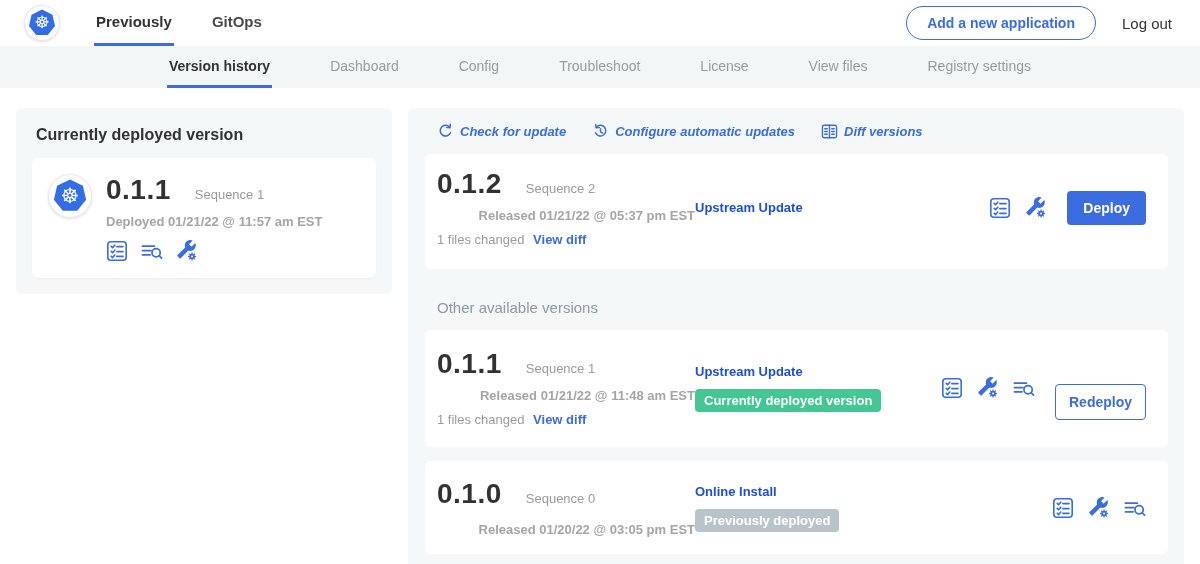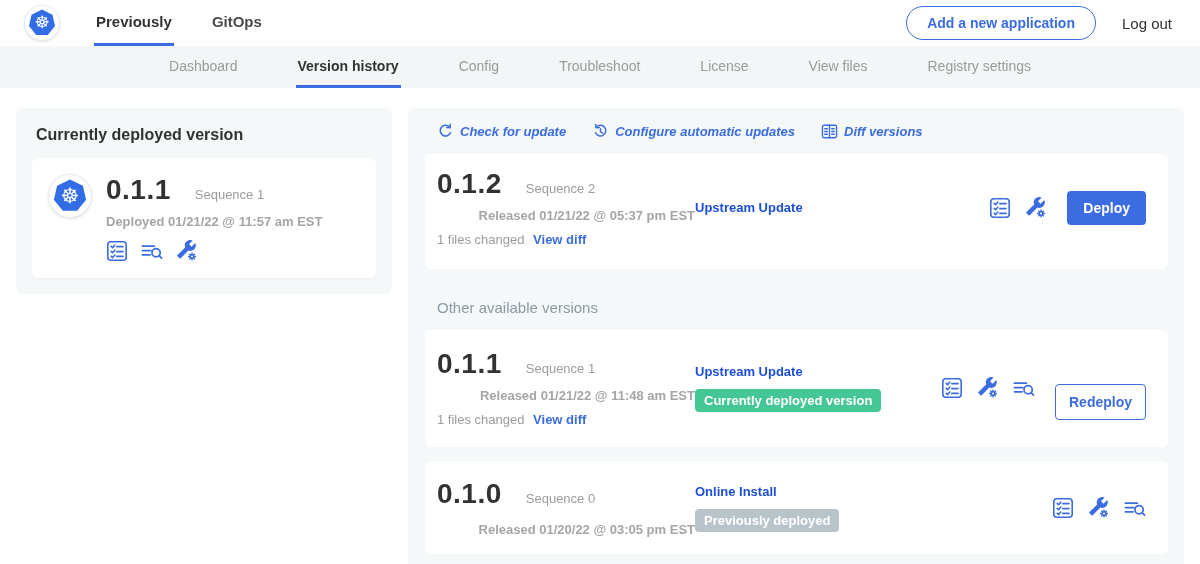--- a/index.html
+++ b/index.html
@@ -140,22 +140,22 @@
   <div class="top-tabs">
     <div class="top-tab active">Previously</div>
     <div class="top-tab">GitOps</div>
   </div>
   <div class="header-spacer"></div>
   <button class="pill-btn">Add a new application</button>
   <span class="logout">Log out</span>
 </div>
 
 <div class="subnav">
+  <div class="subnav-item active">Version history</div>
   <div class="subnav-item">Dashboard</div>
-  <div class="subnav-item active">Version history</div>
   <div class="subnav-item">Config</div>
   <div class="subnav-item">Troubleshoot</div>
   <div class="subnav-item">License</div>
   <div class="subnav-item">View files</div>
   <div class="subnav-item">Registry settings</div>
 </div>
 
 <div class="main">
 
   <div class="panel left-panel">

